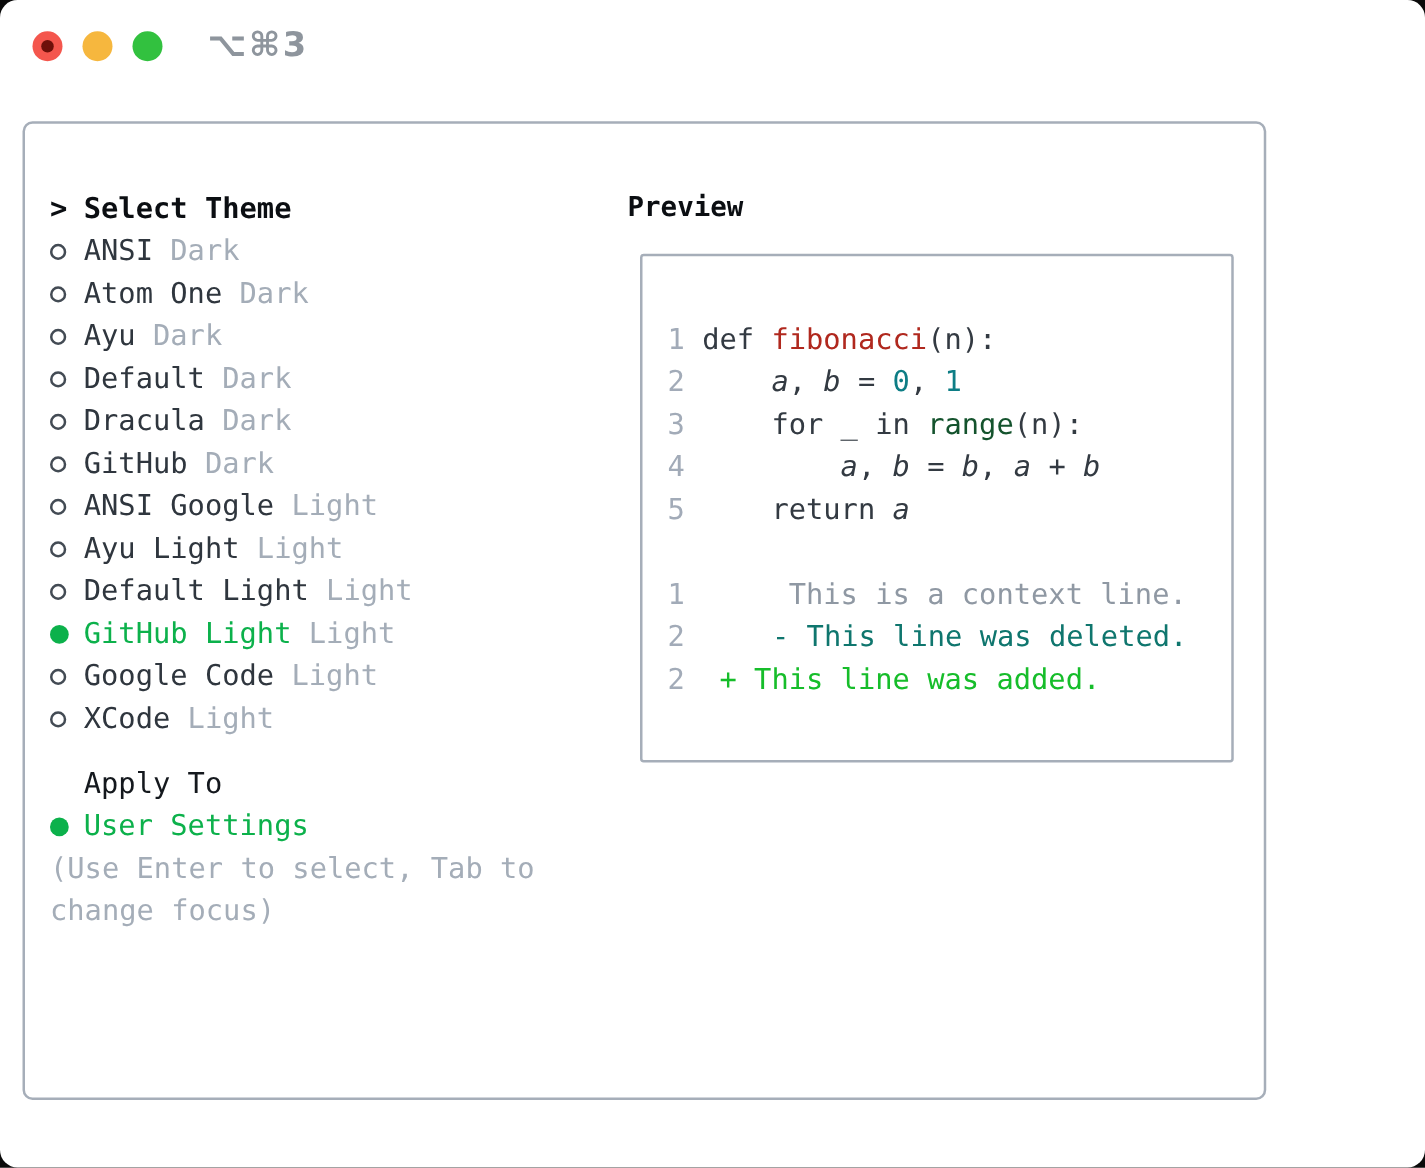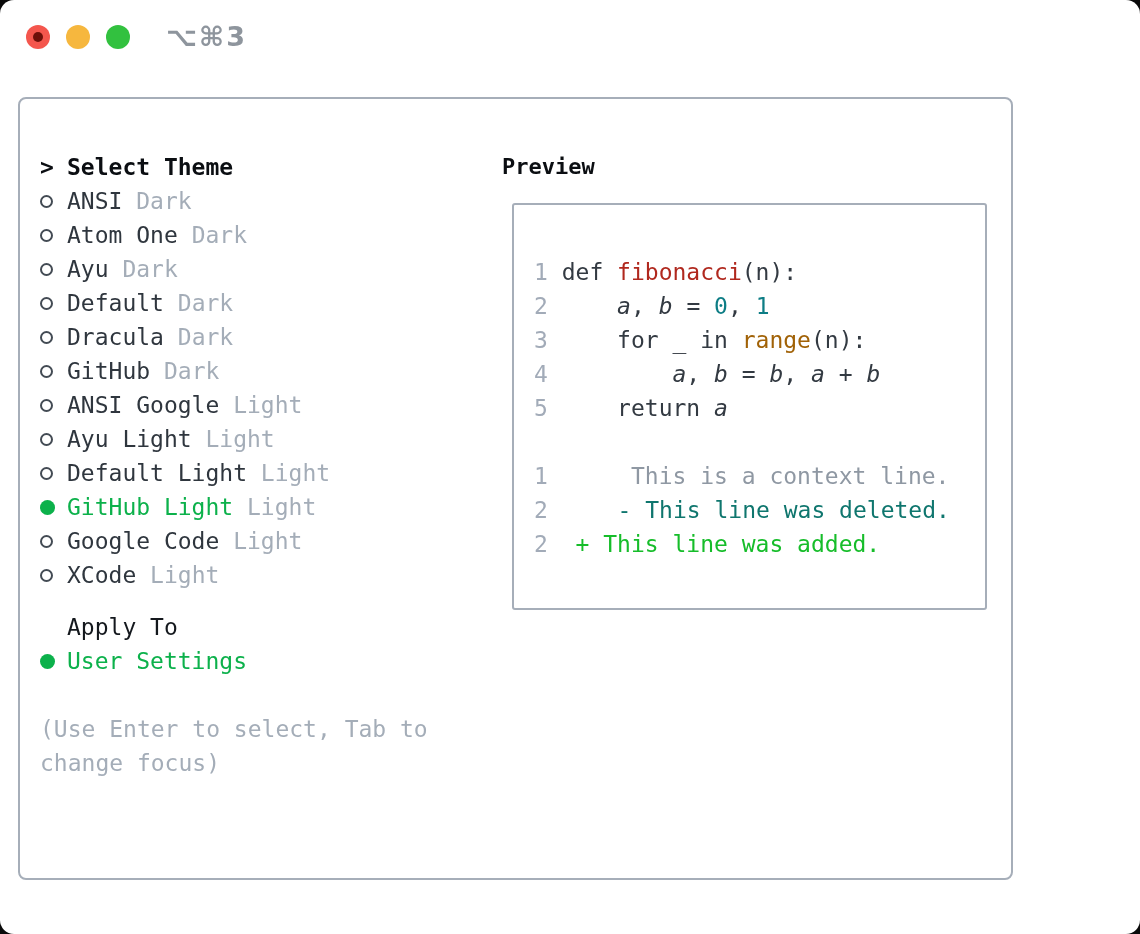--- a/index.html
+++ b/index.html
@@ -22,34 +22,34 @@
   .left-col{position:absolute;left:20px;top:51px;font-size:23px;color:#2f363e;}
   .row{height:34px;display:flex;align-items:center;white-space:pre;}
   .title-row{font-weight:bold;color:#0b0e12;}
   .marker{display:inline-flex;width:1.95ch;align-items:center;flex:0 0 auto;}
   .radio{width:13px;height:13px;border:2px solid #434b54;border-radius:50%;box-sizing:border-box;}
   .radio.sel{width:15px;height:15px;border:none;background:#0cb14b;}
   .name{color:#2f363e;}
   .name.sel{color:#0cb14b;text-align:right;}
   .variant{color:#a4adb8;margin-left:1ch;}
   .apply-title{margin-top:18px;height:34px;line-height:34px;padding-left:1.95ch;color:#14181d;}
-  .hint{margin-top:34px;width:30ch;line-height:34px;color:#a4adb8;}
+  .hint{width:30ch;line-height:34px;color:#a4adb8;}
   
   .preview-title{position:absolute;left:482px;top:51px;height:34px;line-height:34px;
                  font-weight:bold;font-size:22px;color:#0b0e12;}
   .preview-box{position:absolute;left:492px;top:104px;width:471px;height:403px;
                border:2px solid #a6aeb9;border-radius:3px;background:#fff;overflow:hidden;}
   #code{margin:0;padding:50px 0 0 20px;font-family:"DejaVu Sans Mono",monospace;
         font-size:23px;line-height:34px;white-space:pre;}
   .tk-ln{color:#a2abb8;}
   .tk-code{color:#333a42;}
   .tk-var{color:#333a42;font-style:italic;}
   .tk-fn{color:#b0281e;}
   .tk-num{color:#0d7d85;}
-  .tk-call{color:#a16207;}
+  .tk-call{color:#14532d;}
   .tk-ctx{color:#8f98a3;}
   .tk-del{color:#0f766e;margin-left:42px;}
   .tk-add{color:#16bd2a;}
 </style>
 </head>
 <body>
 
 <div class="window">
 
   <div class="titlebar">

